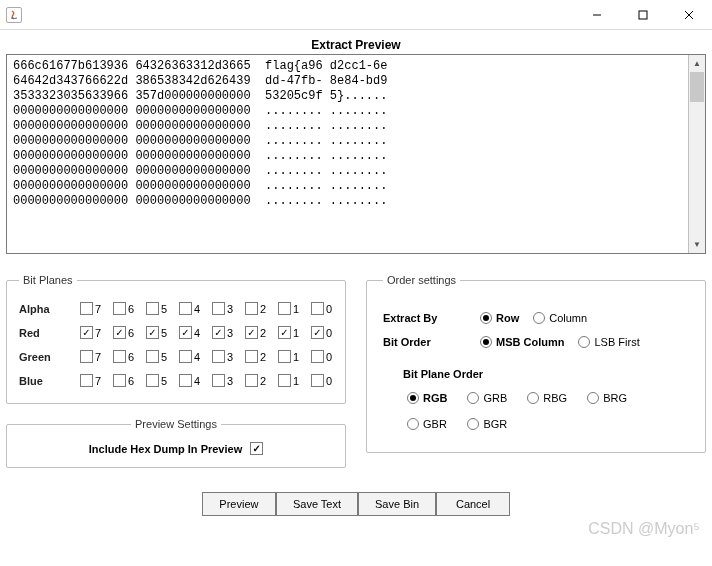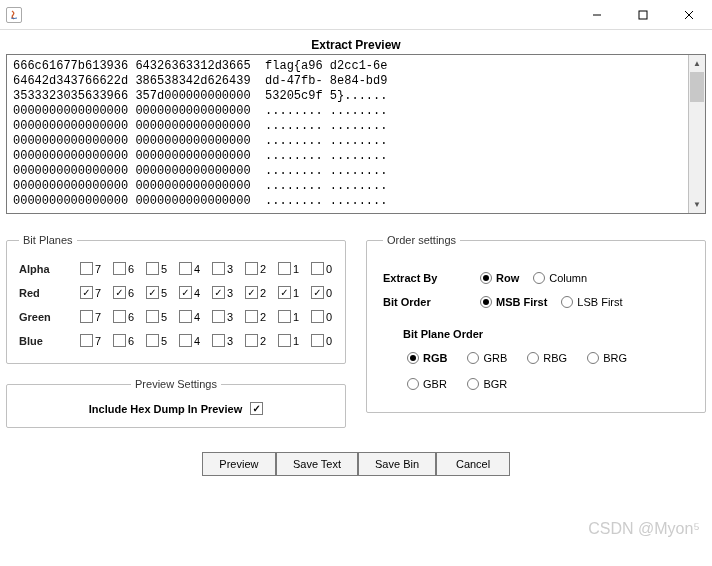--- a/index.html
+++ b/index.html
@@ -41,21 +41,21 @@
   .preview-title {
     text-align: center;
     font-weight: bold;
     font-size: 12px;
     margin: 4px 0 2px;
   }
   .hex-area {
     position: relative;
     border: 1px solid #7a7a7a;
     background: #fff;
-    height: 160px;
+    height: 200px;
     display: flex;
   }
   .hex-text {
     flex: 1;
     padding: 4px 6px;
     font-family: "Courier New", monospace;
     font-size: 12px;
     line-height: 15px;
     white-space: pre;
     overflow: hidden;
@@ -418,21 +418,21 @@
                 <span>Column</span>
               </span>
             </span>
         </div>
 
         <div class="order-row">
           <span class="label">Bit Order</span>
           <span id="bitorder" style="display: flex; gap: 14px;">
               <span class="radio">
                 <span class="radio-dot sel"></span>
-                <span style="font-weight: bold;">MSB First</span>
+                <span style="font-weight: bold;">MSB Column</span>
               </span>
               <span class="radio">
                 <span class="radio-dot"></span>
                 <span>LSB First</span>
               </span>
             </span>
         </div>
 
         <div class="bpo-title">Bit Plane Order</div>
         <div class="bpo-grid" id="bpo">

